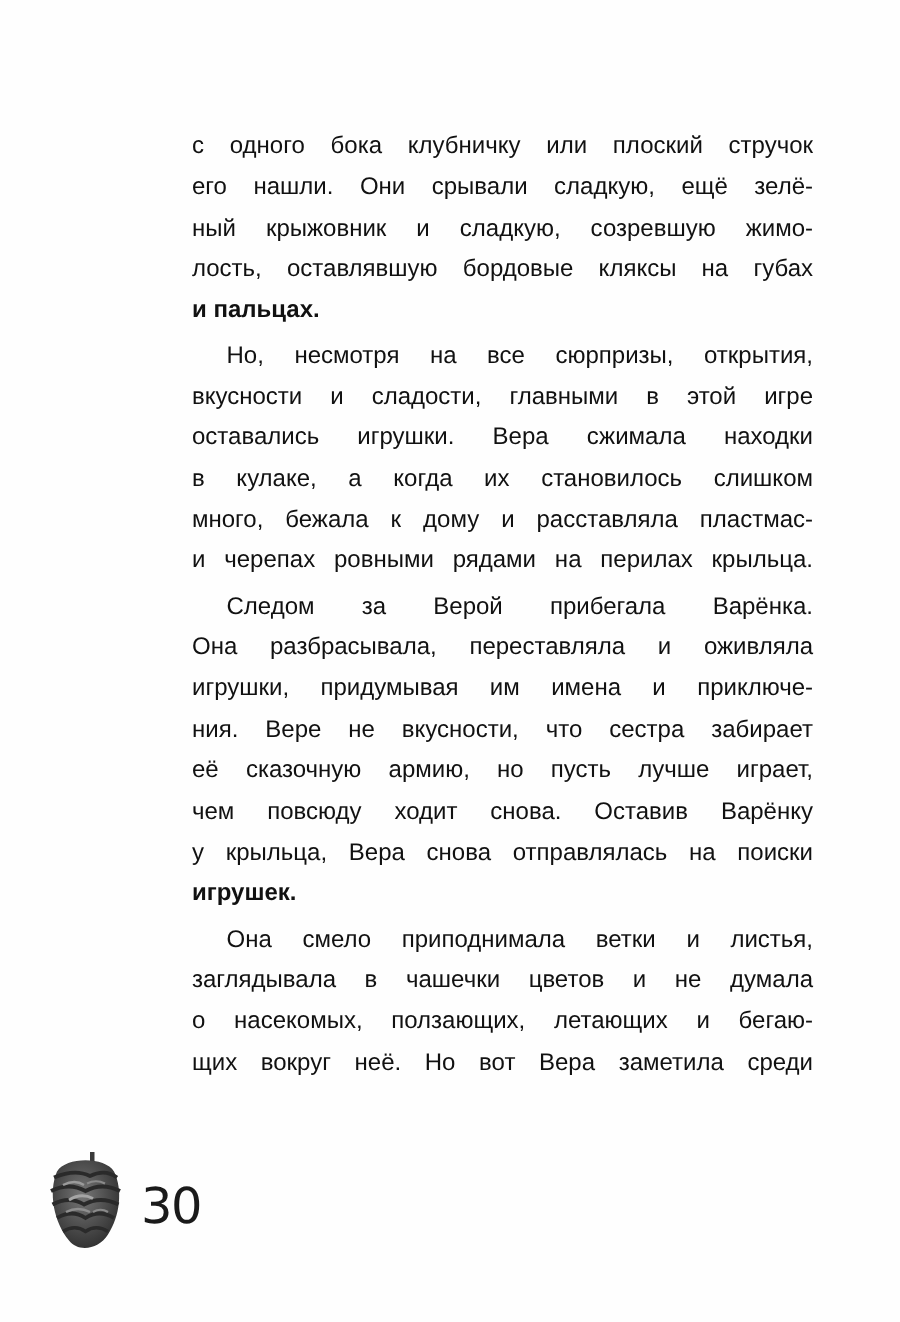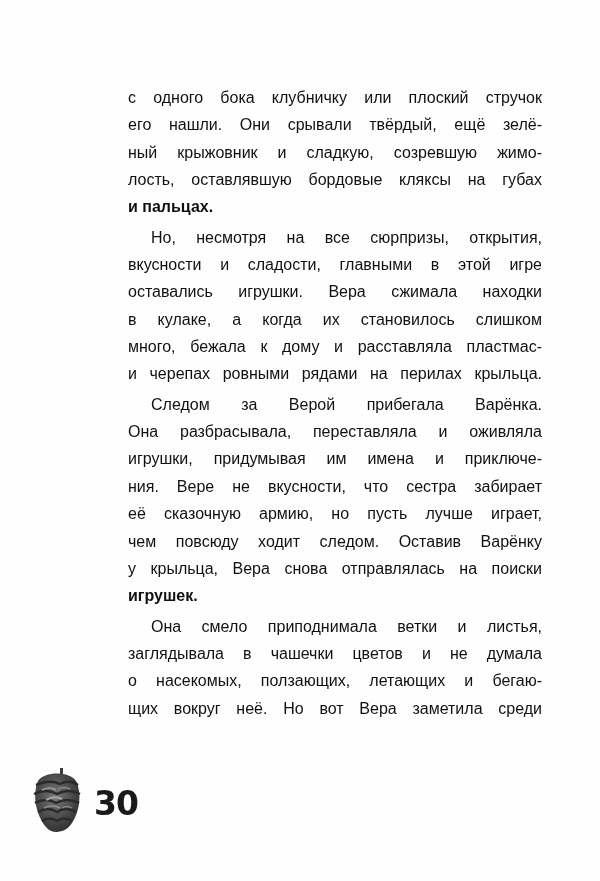--- a/index.html
+++ b/index.html
@@ -61,58 +61,58 @@
     }
     .pinecone {
       width: 52px;
       height: 70px;
       display: block;
     }
     .page-number {
       margin-left: 12px;
       margin-top: 2px;
       font-family: "DejaVu Sans", sans-serif;
-      font-weight: 700;
+      font-weight: 400;
       font-size: 33px;
       color: #1a1a1a;
       letter-spacing: -1px;
       -webkit-text-stroke: 0px;
     }
   </style>
 </head>
 <body>
 
 <div class="page">
 
   <div class="text-block">
 
     <p class="paragraph">
       <span class="line">с одного бока клубничку или плоский стручок</span>
-      <span class="line">его нашли. Они срывали твёрдый, ещё зелё-</span>
+      <span class="line">его нашли. Они срывали сладкую, ещё зелё-</span>
       <span class="line">ный крыжовник и сладкую, созревшую жимо-</span>
       <span class="line">лость, оставлявшую бордовые кляксы на губах</span>
       <span class="line last">и пальцах.</span>
     </p>
 
     <p class="paragraph">
       <span class="line indent">Но, несмотря на все сюрпризы, открытия,</span>
       <span class="line">вкусности и сладости, главными в этой игре</span>
       <span class="line">оставались игрушки. Вера сжимала находки</span>
       <span class="line">в кулаке, а когда их становилось слишком</span>
       <span class="line">много, бежала к дому и расставляла пластмас-</span>
       <span class="line">и черепах ровными рядами на перилах крыльца.</span>
     </p>
 
     <p class="paragraph">
       <span class="line indent">Следом за Верой прибегала Варёнка.</span>
       <span class="line">Она разбрасывала, переставляла и оживляла</span>
       <span class="line">игрушки, придумывая им имена и приключе-</span>
       <span class="line">ния. Вере не вкусности, что сестра забирает</span>
       <span class="line">её сказочную армию, но пусть лучше играет,</span>
-      <span class="line">чем повсюду ходит следом. Оставив Варёнку</span>
+      <span class="line">чем повсюду ходит снова. Оставив Варёнку</span>
       <span class="line">у крыльца, Вера снова отправлялась на поиски</span>
       <span class="line last">игрушек.</span>
     </p>
 
     <p class="paragraph">
       <span class="line indent">Она смело приподнимала ветки и листья,</span>
       <span class="line">заглядывала в чашечки цветов и не думала</span>
       <span class="line">о насекомых, ползающих, летающих и бегаю-</span>
       <span class="line">щих вокруг неё. Но вот Вера заметила среди</span>
     </p>

